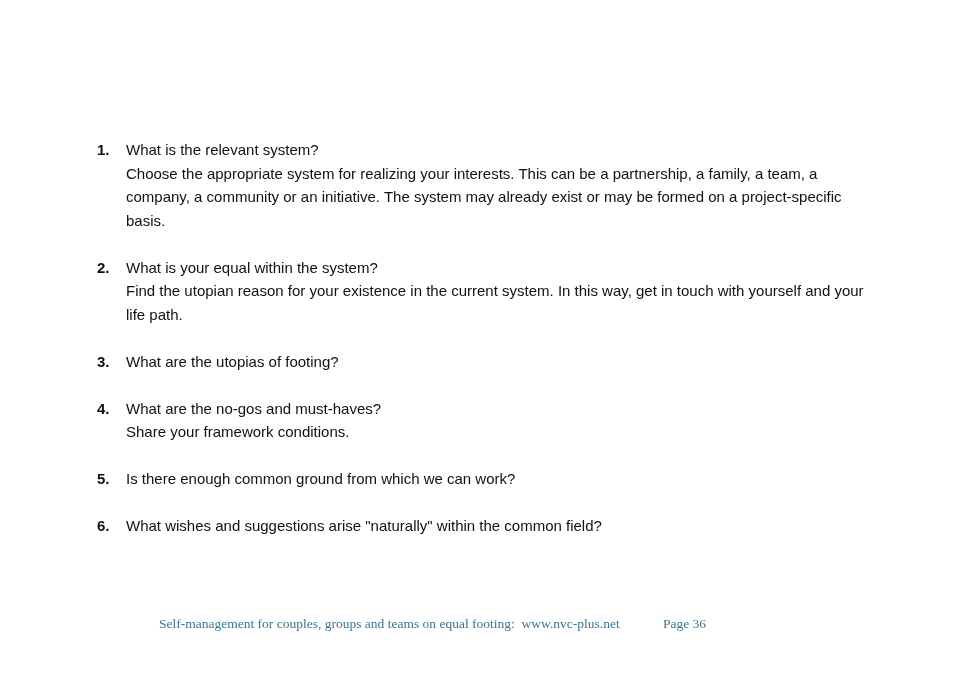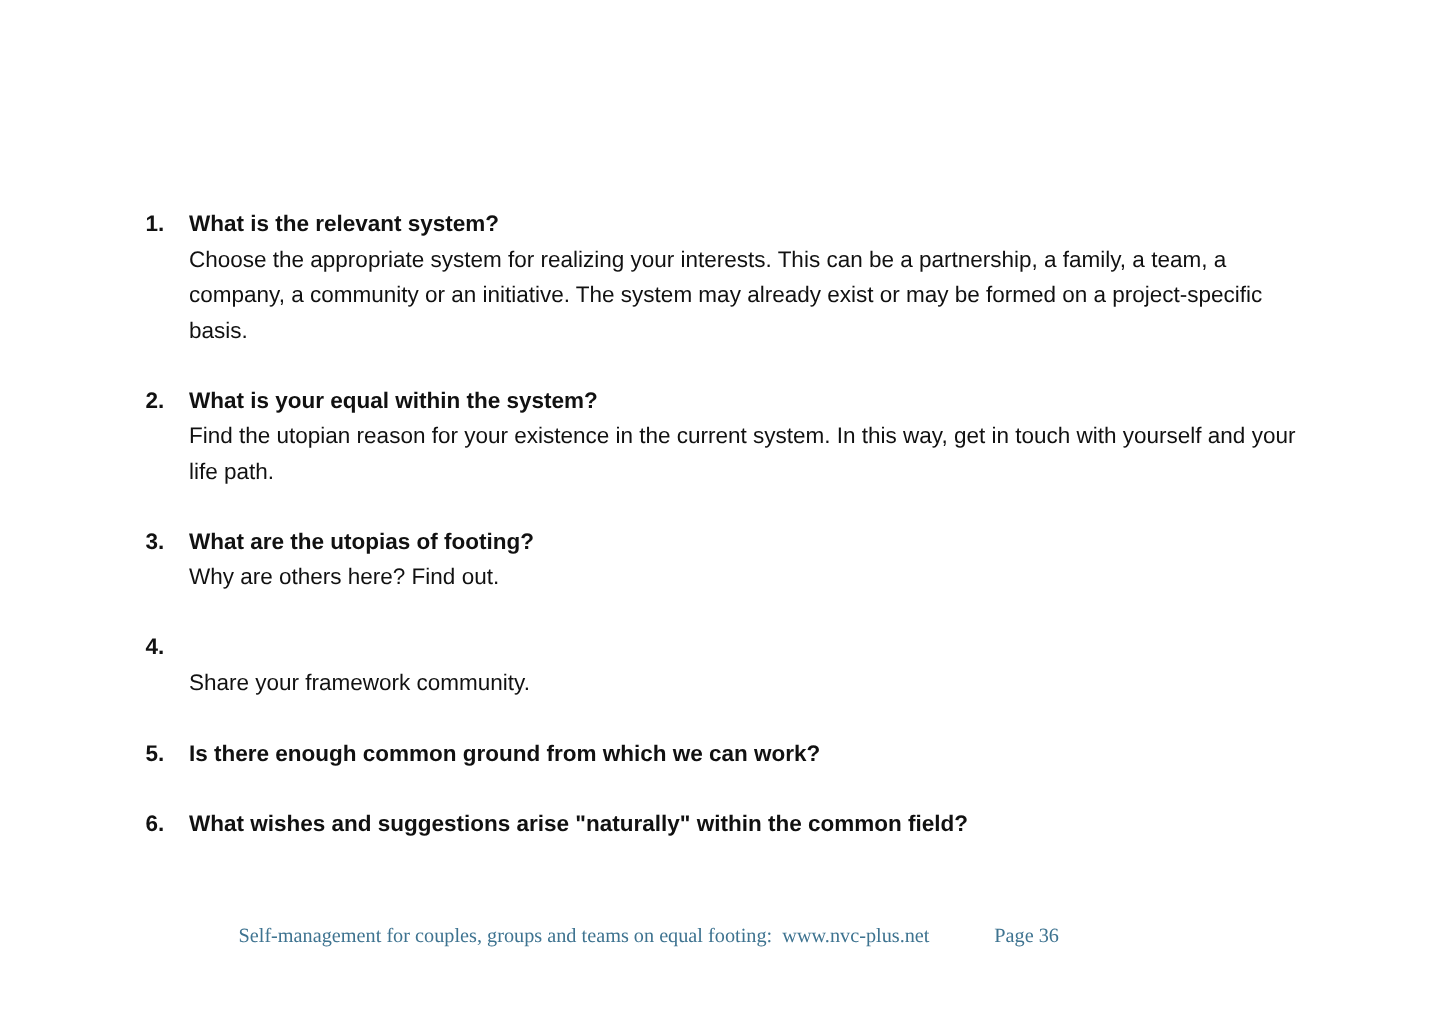--- a/index.html
+++ b/index.html
@@ -30,21 +30,21 @@
   }
   .item-number {
     flex: 0 0 29px;
     font-weight: bold;
   }
   .item-text {
     flex: 1 1 auto;
     max-width: 753px;
   }
   .item-question {
-    font-weight: bold;
+    font-weight: normal;
   }
   .item-body {
     font-weight: normal;
   }
   .footer {
     position: absolute;
     top: 615px;
     left: 0;
     width: 773px;
     height: 20px;
@@ -87,29 +87,29 @@
         <br>
         <span class="item-body">Find the utopian reason for your existence in the current system. In this way, get in touch with yourself and your life path.</span>
       </span>
     </div>
 
     <div class="list-item">
       <span class="item-number">3.</span>
       <span class="item-text">
         <span class="item-question">What are the utopias of footing?</span>
         <br>
-        <span class="item-body">Why are others here? Find out.</span>
       </span>
     </div>
 
     <div class="list-item">
       <span class="item-number">4.</span>
       <span class="item-text">
+        <span class="item-question">What are the no-gos and must-haves?</span>
         <br>
-        <span class="item-body">Share your framework community.</span>
+        <span class="item-body">Share your framework conditions.</span>
       </span>
     </div>
 
     <div class="list-item">
       <span class="item-number">5.</span>
       <span class="item-text">
         <span class="item-question">Is there enough common ground from which we can work?</span>
         <br>
       </span>
     </div>

